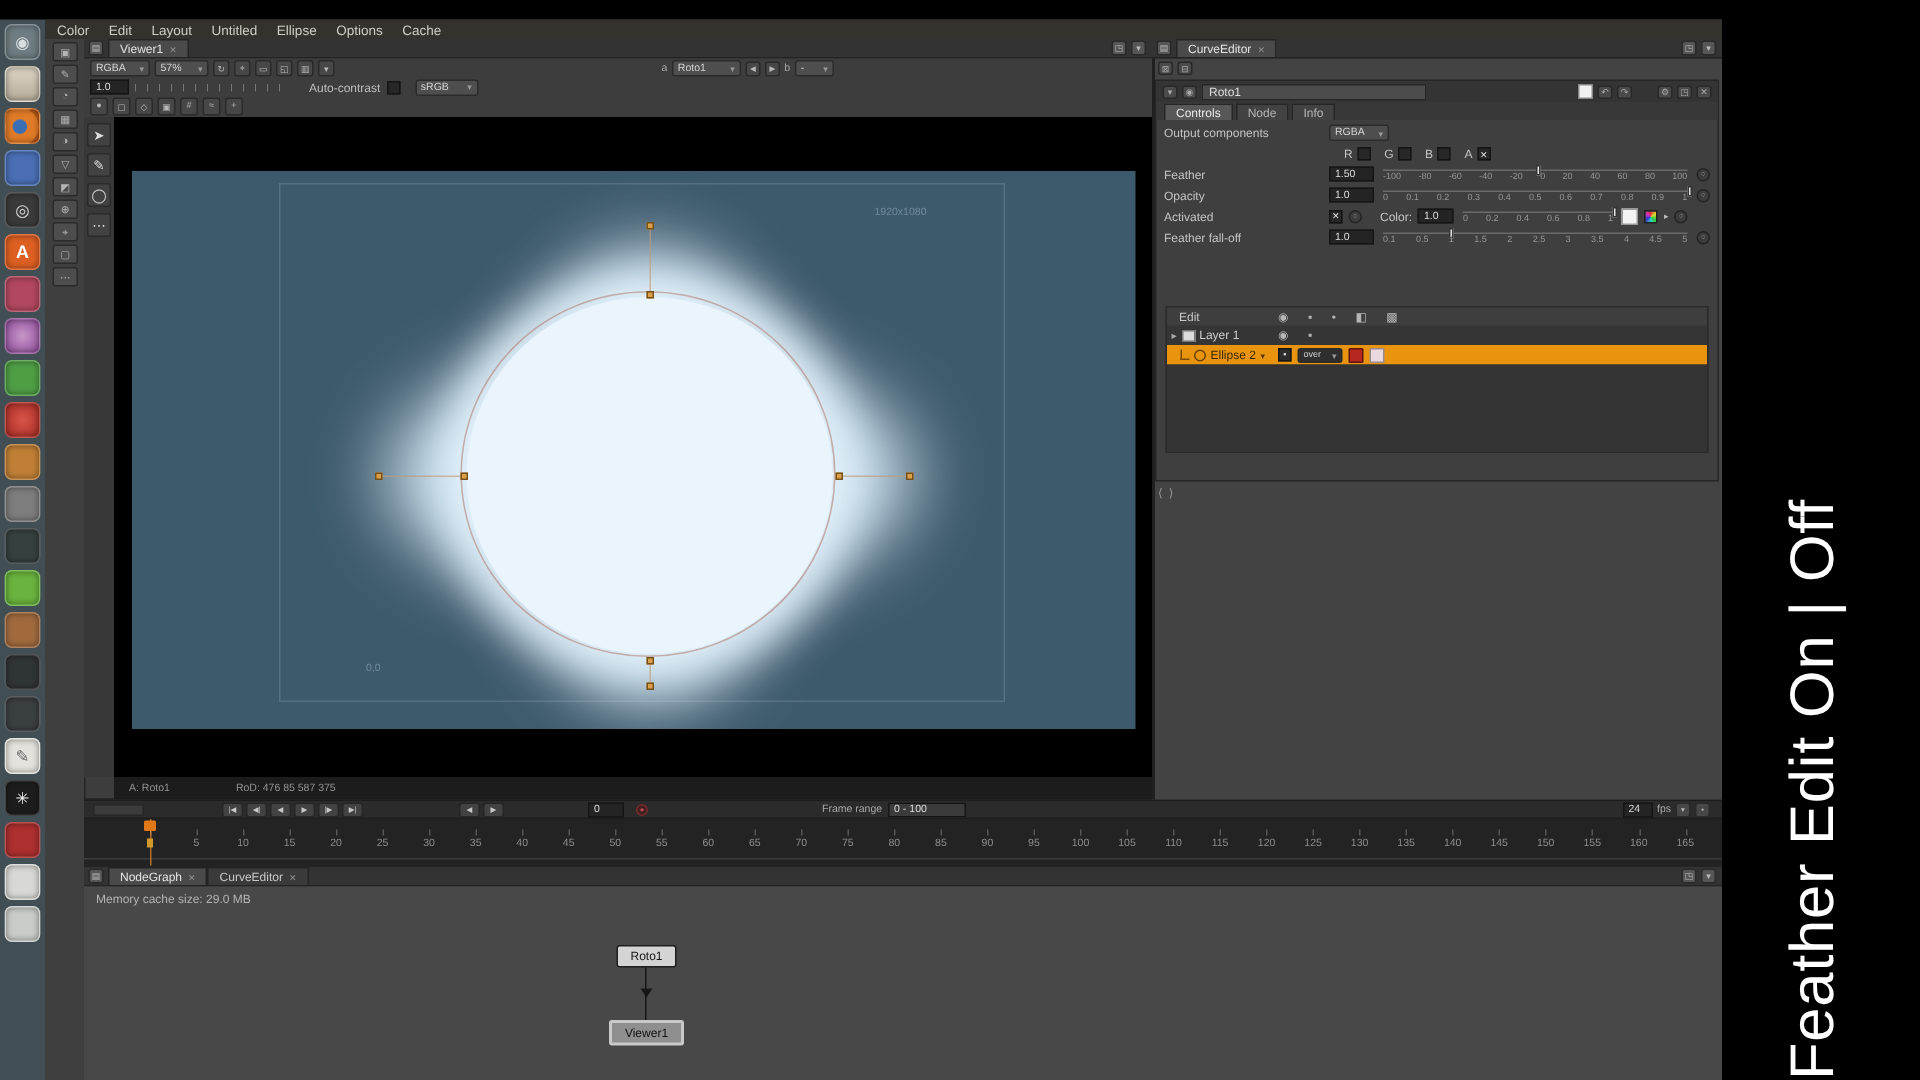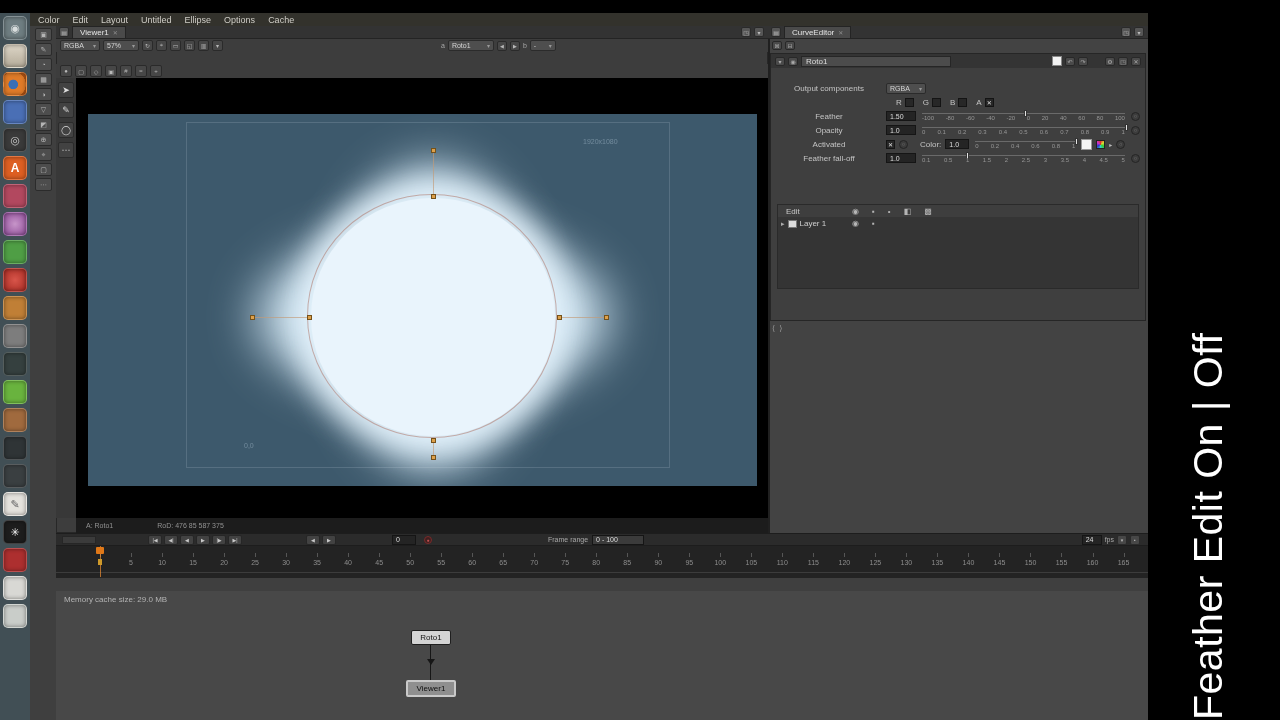--- a/index.html
+++ b/index.html
@@ -80,21 +80,21 @@
 #pminirow{left:768px;top:39px;width:380px;height:13px;display:flex;align-items:center;gap:3px;padding-left:4px}
 .minibtn{width:10px;height:9px;background:#4a4a4a;border:1px solid #282828;border-radius:2px;font-size:6px;color:#aaa;display:flex;align-items:center;justify-content:center}
 #rpanel{left:770px;top:53px;width:376px;height:268px;background:#3f3f3f;border:1px solid #262626}
 #rheader{position:absolute;left:0;top:0;width:374px;height:14px;background:#343434;display:flex;align-items:center;gap:3px;padding:0 4px}
 #rname{width:150px;height:11px;background:#4c4c4c;border:1px solid #262626;font-size:8px;color:#ddd;display:flex;align-items:center;padding-left:4px}
 #rtabs{position:absolute;left:0;top:14px;width:374px;height:12px;background:#383838;display:flex;align-items:flex-end;gap:2px;padding-left:5px}
 .ptab{height:11px;padding:0 7px;font-size:8px;display:flex;align-items:center;background:#424242;border:1px solid #262626;border-bottom:none;color:#b5b5b5}
 .ptab.active{background:#585858;color:#e8e8e8}
 #rbody{position:absolute;left:0;top:27px;width:374px}
 .prow{display:flex;align-items:center;gap:4px;height:14px;padding:0 5px}
-.plabel{width:106px;text-align:center;font-size:8px;color:#c4c4c4;flex:none;white-space:nowrap}
+.plabel{width:106px;text-align:left;font-size:8px;color:#c4c4c4;flex:none;white-space:nowrap}
 .slider{position:relative;flex:1;height:13px}
 .slider .track{position:absolute;left:2px;right:2px;top:3px;height:1px;background:#6a6a6a}
 .slider .tickrow{position:absolute;left:2px;right:2px;top:5px;display:flex;justify-content:space-between}
 .slider .tickrow span{font-size:6px;color:#969696}
 .slider .handle{position:absolute;top:0;width:3px;height:7px;background:#e5e5e5;border:1px solid #333}
 .cslider{position:relative;width:104px;height:13px;flex:none}
 
 #rtable{position:absolute;left:6px;top:150px;width:362px;border:1px solid #2a2a2a;background:#353535}
 #rthead{height:12px;background:#3e3e3e;display:flex;align-items:center;font-size:8px;color:#c8c8c8}
 #rthead .nm{width:74px;padding-left:8px}
@@ -310,20 +310,30 @@
         </span>
       <span class="btn" style="width:10px;height:10px;font-size:5px">
           <span>▶</span>
         </span>
       <span style="font-size:7px;color:#a8a8a8">b</span>
       <span class="dd" style="width:26px">
           <span>-</span>
           <span class="car">▾</span>
         </span>
     </span>
+  </div>
+  <div class="abs" id="vrow2">
+    <span class="numbox" style="width:26px">1.0</span>
+    <span class="tickstrip"></span>
+    <span style="margin-left:8px">Auto-contrast</span>
+    <span class="cb"></span>
+    <span class="dd" style="width:42px;margin-left:6px">
+        <span>sRGB</span>
+        <span class="car">▾</span>
+      </span>
   </div>
   <div class="abs" id="vrow3">
 
   <span class="btn rbtn">
         <span>●</span>
       </span>
       <span class="btn rbtn">
         <span>▢</span>
       </span>
       <span class="btn rbtn">
@@ -473,20 +483,35 @@
         <span class="tl">150</span>
         <span class="tl">155</span>
         <span class="tl">160</span>
         <span class="tl">165</span>
       </div>
     <div class="abs" style="left:44px;top:0;width:1px;height:31px;background:rgba(255,150,50,.65)"></div>
     <div class="abs" style="left:40px;top:1px;width:8px;height:7px;background:#e07818;border-radius:1px"></div>
     <div class="abs" style="left:42px;top:13px;width:4px;height:6px;background:#cf9a2a"></div>
   </div>
 
+  <div class="abs tabbar" id="ngtabbar">
+    <span class="panebtn">▤</span>
+    <span class="tab active">
+        <span>NodeGraph</span>
+        <span class="x">✕</span>
+      </span>
+    <span class="tab">
+        <span>CurveEditor</span>
+        <span class="x">✕</span>
+      </span>
+    <span class="corner">
+      <span class="panebtn">◳</span>
+      <span class="panebtn">▾</span>
+    </span>
+  </div>
   <div class="abs" id="ngcontent">
     <div class="abs" style="left:8px;top:4px;font-size:8px;color:#b3b3b3">Memory cache size: 29.0 MB</div>
     <div id="edge"></div>
     <div id="edge-arrow"></div>
     <div class="node" id="node-roto">Roto1</div>
     <div class="node" id="node-viewer">Viewer1</div>
   </div>
 
   <div class="abs" id="ppane"></div>
   <div class="abs tabbar" id="ptabbar">
@@ -511,20 +536,25 @@
       <span class="minibtn">◉</span>
       <span id="rname">Roto1</span>
       <span style="margin-left:auto;display:flex;align-items:center;gap:3px">
         <span style="width:10px;height:10px;background:#f2f2f2;border:1px solid #888"></span>
         <span class="minibtn">↶</span>
         <span class="minibtn">↷</span>
         <span class="minibtn" style="margin-left:14px">⚙</span>
         <span class="minibtn">◳</span>
         <span class="minibtn">✕</span>
       </span>
+    </div>
+    <div id="rtabs">
+      <span class="ptab active">Controls</span>
+      <span class="ptab">Node</span>
+      <span class="ptab">Info</span>
     </div>
     <div id="rbody">
       <div class="prow" style="height:15px">
         <span class="plabel">Output components</span>
         <span class="dd" style="width:40px">
             <span>RGBA</span>
             <span class="car">▾</span>
           </span>
       </div>
       <div class="prow" style="height:13px">
@@ -659,20 +689,37 @@
         <span class="nmregion" style="padding-left:3px">
           <span style="font-size:7px;color:#aaa">▸</span>
           <span style="width:9px;height:8px;background:#dcdcdc;border:1px solid #777"></span>
           <span>Layer 1</span>
         </span>
         <span style="display:flex;gap:13px;color:#b5b5b5;font-size:8px">
           <span>◉</span>
           <span>▪</span>
         </span>
       </div>
+      <div class="trow" id="row-shape">
+        <span class="nmregion" style="padding-left:9px">
+          <span style="width:6px;height:7px;border-left:1px solid #7a4a00;border-bottom:1px solid #7a4a00"></span>
+          <span style="width:8px;height:8px;border:1px solid #6b4300;border-radius:50%"></span>
+          <span>Ellipse 2</span>
+          <span style="font-size:6px;color:#5a3a00">▾</span>
+        </span>
+        <span style="display:flex;align-items:center;gap:4px">
+          <span class="cb" style="background:#2d2d2d">▪</span>
+          <span class="dd" style="width:30px;height:10px;font-size:6px;background:#2f2f2f">
+              <span>over</span>
+              <span class="car">▾</span>
+            </span>
+          <span class="swatch" style="background:#b5271f;border:1px solid #5f120e"></span>
+          <span class="swatch" style="background:#ead9df;border:1px solid #9a8a90"></span>
+        </span>
+      </div>
       <div id="rtable-fill"></div>
     </div>
   </div>
   <div class="abs" id="pfoot">
     <span>⟨</span>
     <span>⟩</span>
   </div>
 
   <div class="abs" id="wm">
     <div class="txt">Feather Edit On | Off</div>

